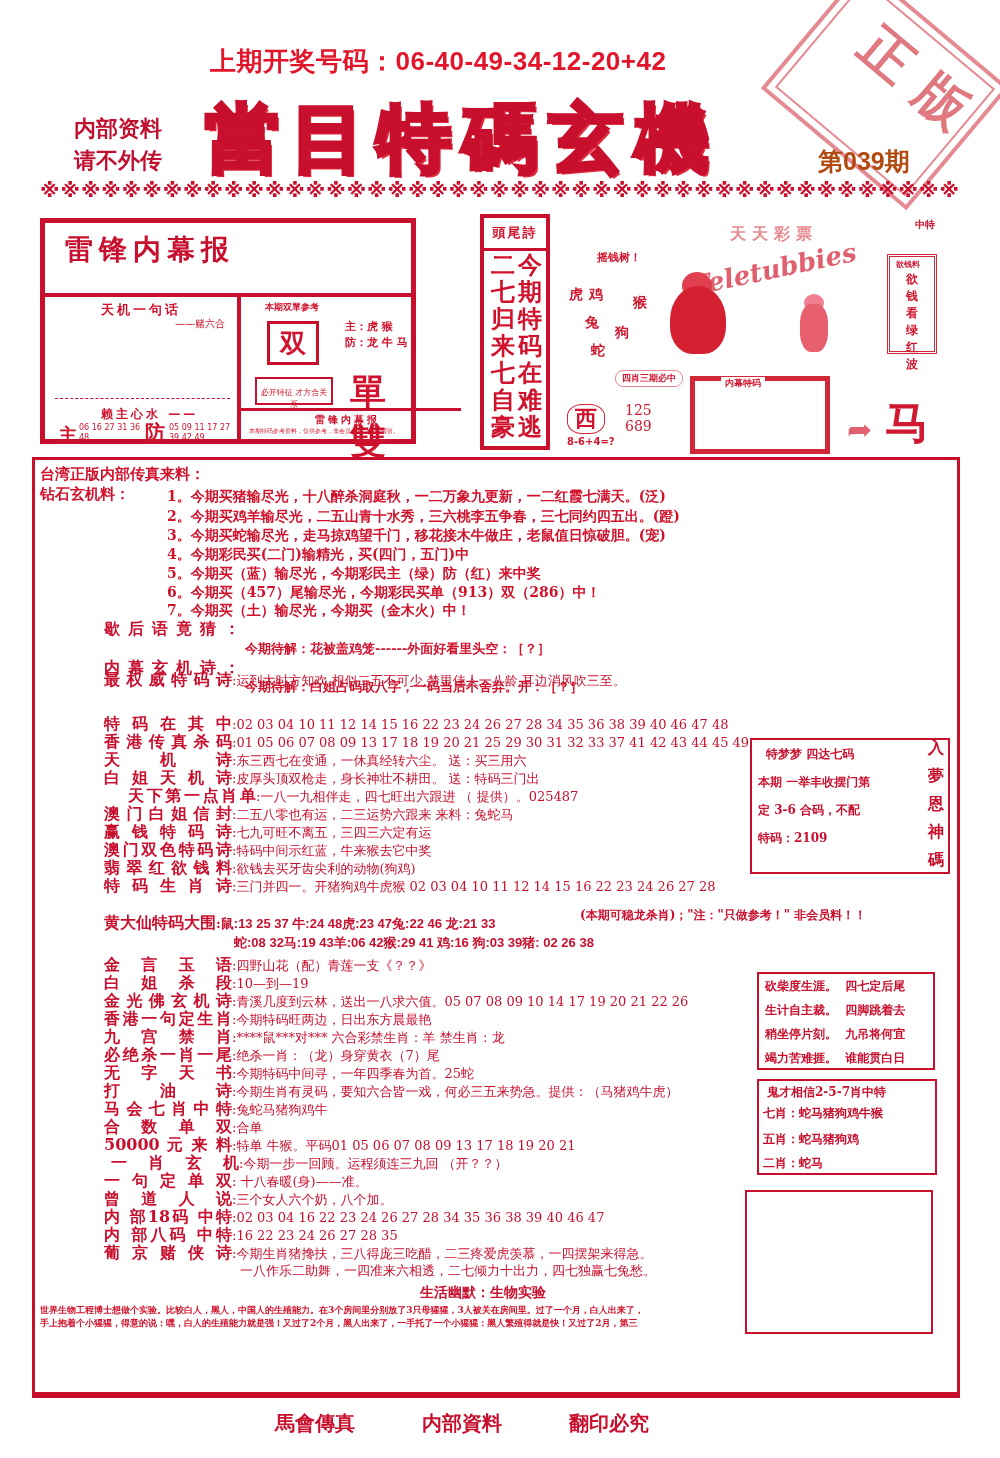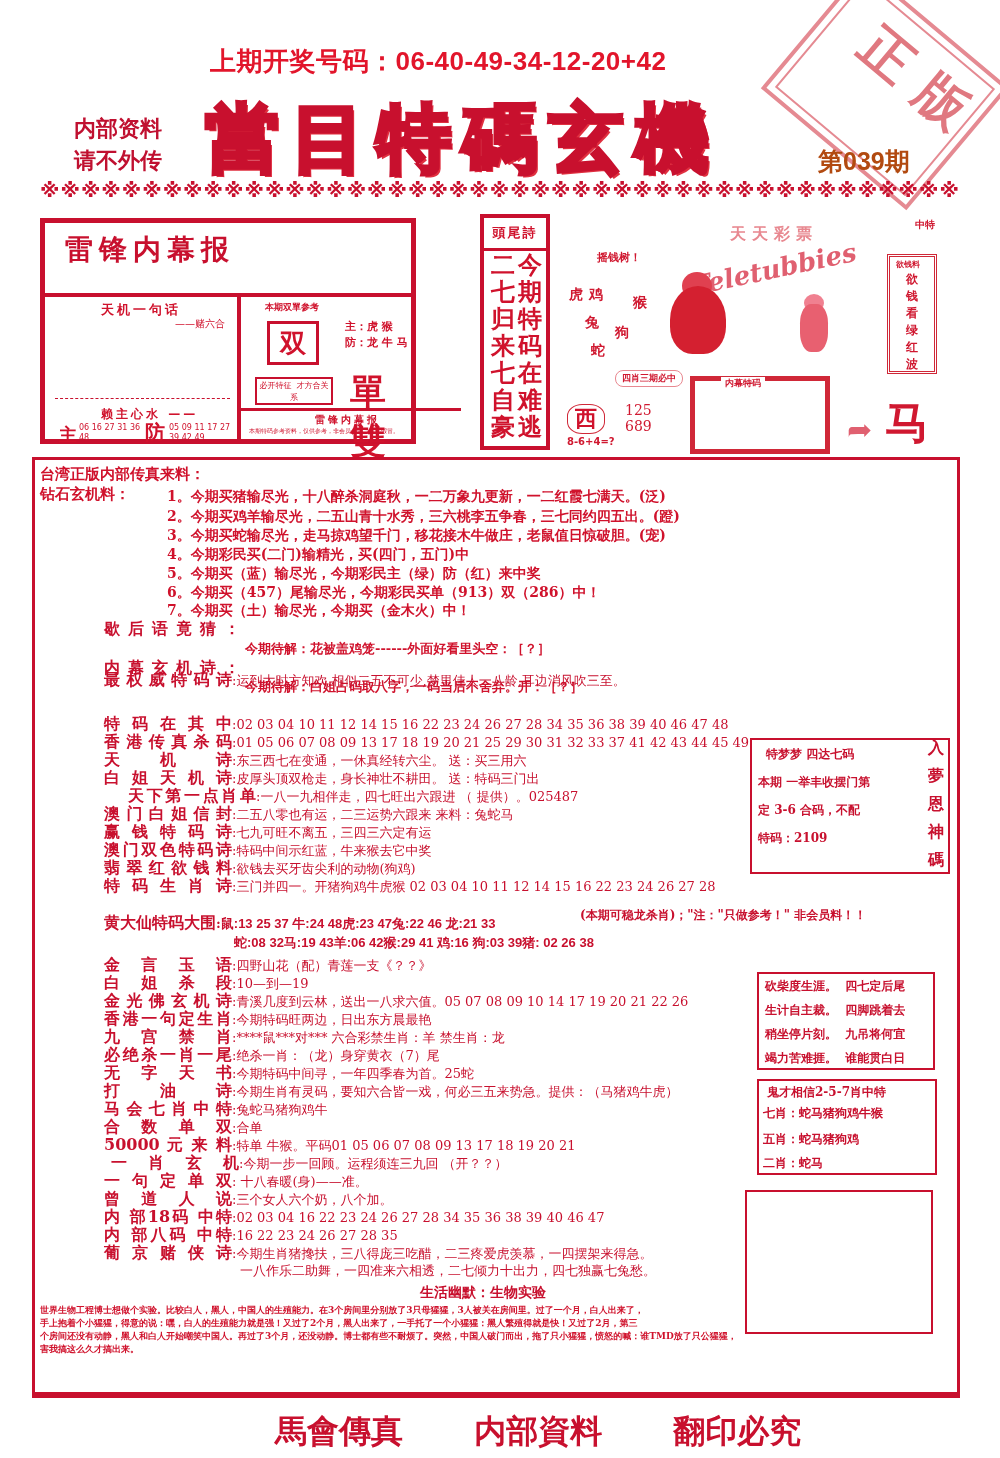--- a/index.html
+++ b/index.html
@@ -29,21 +29,21 @@
   #blank-line { left: 10px; top: 175px; width: 175px; border-top: 1px dashed #c8102e; }
   #main-heart { left: 56px; top: 183px; font-size: 12px; font-weight: bold; letter-spacing: 3px; }
   #zhu-label { left: 14px; top: 200px; font-size: 18px; font-weight: bold; }
   #zhu-nums { left: 34px; top: 200px; font-size: 8px; line-height: 10px; width: 70px; }
   #fang-label { left: 100px; top: 196px; font-size: 20px; font-weight: bold; }
   #fang-nums { left: 124px; top: 200px; font-size: 8px; line-height: 10px; width: 70px; }
   #shuang-head { left: 220px; top: 78px; font-size: 9px; font-weight: bold; }
   #shuang-box { left: 222px; top: 98px; width: 52px; height: 44px; border: 3px solid #c8102e; font-size: 26px; font-weight: bold; text-align: center; line-height: 38px; }
   #zhu-zod { left: 300px; top: 96px; font-size: 11px; font-weight: bold; }
   #fang-zod { left: 300px; top: 112px; font-size: 11px; font-weight: bold; }
-  #must-open { left: 210px; top: 154px; width: 78px; height: 28px; border: 2px solid #c8102e; font-size: 8px; text-align: center; line-height: 12px; padding-top: 1px; font-family: Liberation Mono, monospace; }
+  #must-open { left: 210px; top: 154px; width: 78px; height: 28px; border: 2px solid #c8102e; font-size: 8px; text-align: center; line-height: 12px; padding-top: 8px; }
   #dan-shuang { left: 305px; top: 145px; font-size: 36px; font-weight: bold; letter-spacing: 18px; }
   #shiping-hline { left: 192px; top: 185px; width: 224px; border-top: 3px solid #c8102e; }
   #shiping-title { left: 270px; top: 190px; font-size: 10px; font-weight: bold; letter-spacing: 3px; }
   #shiping-text { left: 204px; top: 204px; font-size: 6px; width: 200px; line-height: 8px; }
 
   
   #poem-box { left: 480px; top: 214px; width: 70px; height: 236px; border: 4px solid #c8102e; }
   #poem-title { left: 0; top: 6px; width: 100%; text-align: center; font-size: 13px; font-weight: bold; letter-spacing: 2px; }
   #poem-hline { left: 0; top: 30px; width: 100%; border-top: 3px solid #c8102e; }
   #poem-col1 { left: 6px; top: 34px; width: 26px; font-size: 24px; font-weight: bold; line-height: 27px; text-align: center; }
@@ -51,42 +51,42 @@
 
   
   #art-region { left: 555px; top: 214px; width: 440px; height: 240px; }
   .art-txt { position: absolute; font-weight: bold; color: #d01830; }
   #teletubbies { left: 135px; top: 40px; font-size: 26px; font-weight: bold; color: #e06070; font-style: italic; transform: rotate(-12deg); font-family: "DejaVu Serif", serif; }
   #tubby-big { left: 115px; top: 72px; width: 56px; height: 68px; background: #d42030; border-radius: 50% 50% 40% 40%; }
   #tubby-big-head { left: 127px; top: 58px; width: 30px; height: 28px; background: #e04050; border-radius: 50%; }
   #tubby-small { left: 245px; top: 90px; width: 28px; height: 48px; background: #e86070; border-radius: 40%; }
   #tubby-small-head { left: 249px; top: 80px; width: 20px; height: 18px; background: #f08090; border-radius: 50%; }
   #frame-box { left: 135px; top: 162px; width: 140px; height: 78px; border: 5px solid #d02838; text-align: center; }
-  #side-scroll { left: 332px; top: 40px; width: 50px; height: 120px; border: 3px double #d02838; }
+  #side-scroll { left: 332px; top: 40px; width: 50px; height: 100px; border: 3px double #d02838; }
   #xi-circle { left: 12px; top: 190px; width: 38px; height: 30px; border: 1px solid #d02838; border-radius: 40%; font-size: 22px; text-align: center; line-height: 28px; font-weight: bold; }
   #horse { left: 330px; top: 180px; font-size: 44px; font-weight: bold; color: #d01830; font-family: "DejaVu Serif", serif; }
   #arrow { left: 292px; top: 198px; font-size: 30px; color: #e06070; }
 
   
   #main-box { left: 32px; top: 457px; width: 928px; height: 938px; border: 3px solid #c8102e; }
   .line { position: absolute; white-space: nowrap; font-size: 14px; line-height: 17px; }
   .lbl { display: inline-block; font-size: 16px; font-weight: bold; color: #c8102e; letter-spacing: 0; font-family: "DejaVu Serif", serif; }
   .val { color: #c8102e; font-family: "DejaVu Serif", serif; font-size: 13px; }
   .fax-l { font-size: 15px; font-weight: bold; font-family: "DejaVu Serif", serif; }
   .item { font-size: 14px; font-weight: bold; font-family: "DejaVu Serif", serif; color: #d0122c; }
   .wide { display: inline-block; width: 128px; text-align-last: justify; text-align: justify; }
 
   
   #dream-box { left: 750px; top: 738px; width: 200px; height: 136px; border: 2px solid #c8102e; }
   #poem4-box { left: 757px; top: 972px; width: 178px; height: 98px; border: 2px solid #c8102e; }
   #ghost-box { left: 757px; top: 1079px; width: 180px; height: 96px; border: 2px solid #c8102e; }
   #blank-box { left: 745px; top: 1190px; width: 188px; height: 144px; border: 2px solid #c8102e; }
 
   #footer-line { left: 32px; top: 1395px; width: 928px; border-top: 3px solid #c8102e; }
-  #footer { left: 275px; top: 1410px; font-size: 32px; font-weight: bold; font-family: "DejaVu Serif", serif; color: #c8102e; word-spacing: 0; white-space: nowrap; text-align: center; }
+  #footer { left: 275px; top: 1410px; font-size: 20px; font-weight: bold; font-family: "DejaVu Serif", serif; color: #c8102e; word-spacing: 0; white-space: nowrap; text-align: center; }
   #footer span { margin-right: 60px; }
 </style>
 </head>
 <body>
 
 <div id="stamp" class="abs">
     <div id="stamp-inner" class="abs"></div>
   </div>
 <div id="stamp-text" class="abs">正版</div>
 <div id="last-draw" class="abs">上期开奖号码：06-40-49-34-12-20+42</div>
@@ -208,21 +208,20 @@
 <div class="line abs" style="left:104px;top:1190px;"><span class="lbl wide">曾 道 人 说</span><span class="val">:</span><span class="val">三个女人六个奶，八个加。</span></div>
 <div class="line abs" style="left:104px;top:1208px;"><span class="lbl wide">内 部18码 中特</span><span class="val">:</span><span class="val">02 03 04 16 22 23 24 26 27 28 34 35 36 38 39 40 46 47</span></div>
 <div class="line abs" style="left:104px;top:1226px;"><span class="lbl wide">内 部八码 中特</span><span class="val">:</span><span class="val">16 22 23 24 26 27 28 35</span></div>
 <div class="line abs" style="left:104px;top:1244px;"><span class="lbl wide">葡 京 赌 侠 诗</span><span class="val">:</span><span class="val">今期生肖猪搀扶，三八得庞三吃醋，二三疼爱虎羡慕，一四摆架来得急。</span></div>
 <div class="line abs val" style="left:240px;top:1262px;">一八作乐二助舞，一四准来六相透，二七倾力十出力，四七独赢七兔愁。</div>
 
 <div class="line abs val bold" style="left:420px;top:1284px;font-size:14px;">生活幽默：生物实验</div>
 <div class="abs" style="left:40px;top:1304px;width:700px;font-size:9px;line-height:13px;font-weight:bold;font-family:'DejaVu Serif',serif;">
   <div>世界生物工程博士想做个实验。比较白人，黑人，中国人的生殖能力。在3个房间里分别放了3只母猩猩，3人被关在房间里。过了一个月，白人出来了，</div>
   <div>手上抱着个小猩猩，得意的说：嘿，白人的生殖能力就是强！又过了2个月，黑人出来了，一手托了一个小猩猩：黑人繁殖得就是快！又过了2月，第三</div>
-  <div>个房间还没有动静，黑人和白人开始嘲笑中国人。再过了3个月，还没动静。博士都有些不耐烦了。突然，中国人破门而出，拖了只小猩猩，愤怒的喊：谁TMD放了只公猩猩，害我搞这么久才搞出来。</div>
 </div>
 
 <div id="dream-box" class="abs">
   <div class="abs val bold" style="left:14px;top:6px;font-size:12px;">特梦梦 四达七码</div>
   <div class="abs val bold" style="left:6px;top:34px;font-size:12px;">本期 一举丰收摆门第</div>
   <div class="abs val bold" style="left:6px;top:62px;font-size:12px;">定 3-6 合码，不配</div>
   <div class="abs val bold" style="left:6px;top:90px;font-size:12px;">特码：2109</div>
   <div class="abs val bold" style="left:170px;top:-6px;width:28px;font-size:16px;line-height:28px;text-align:center;">入夢恩神碼</div>
 </div>
 

